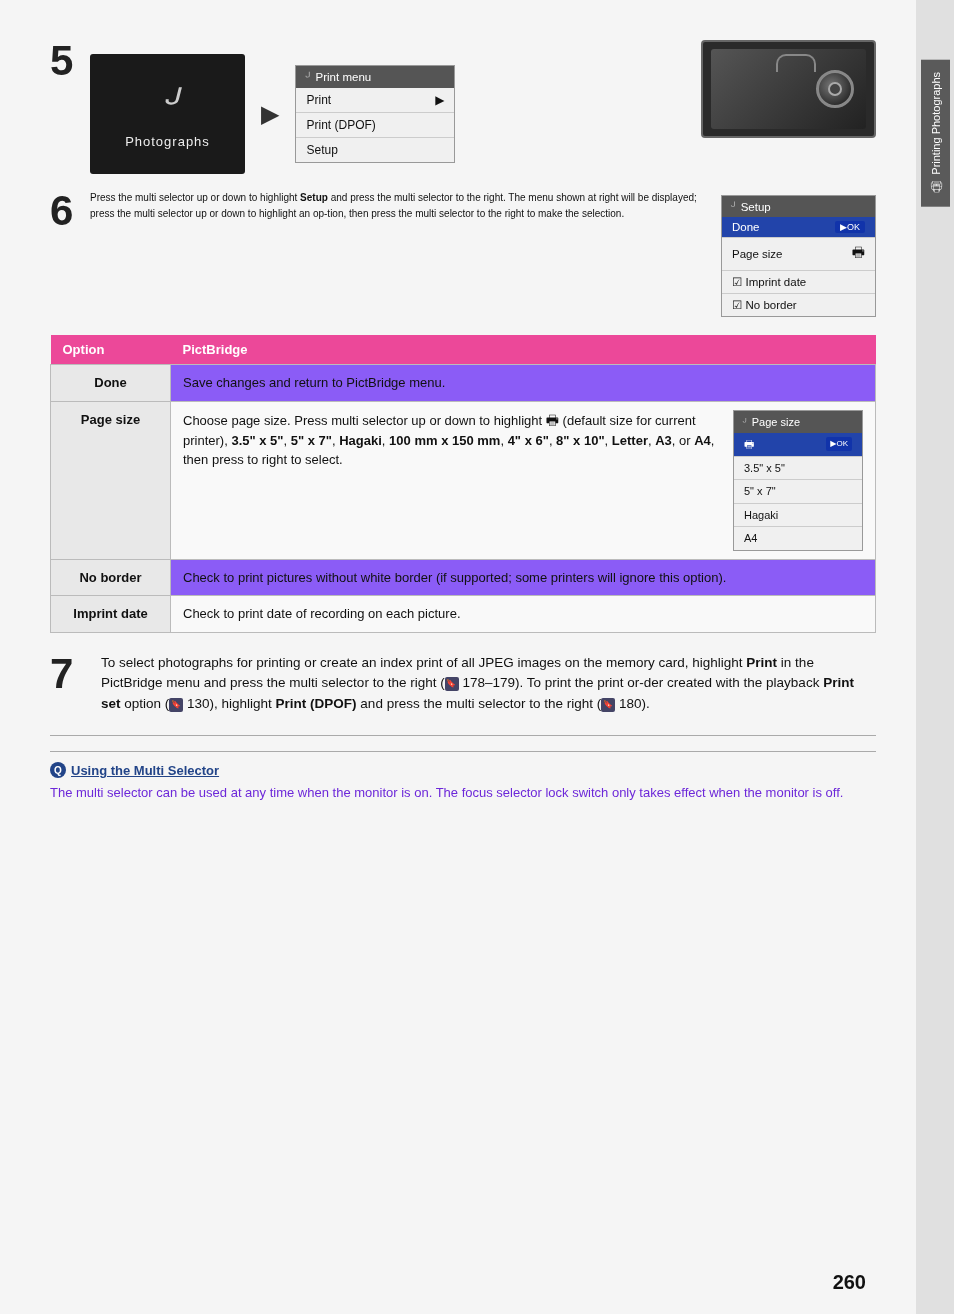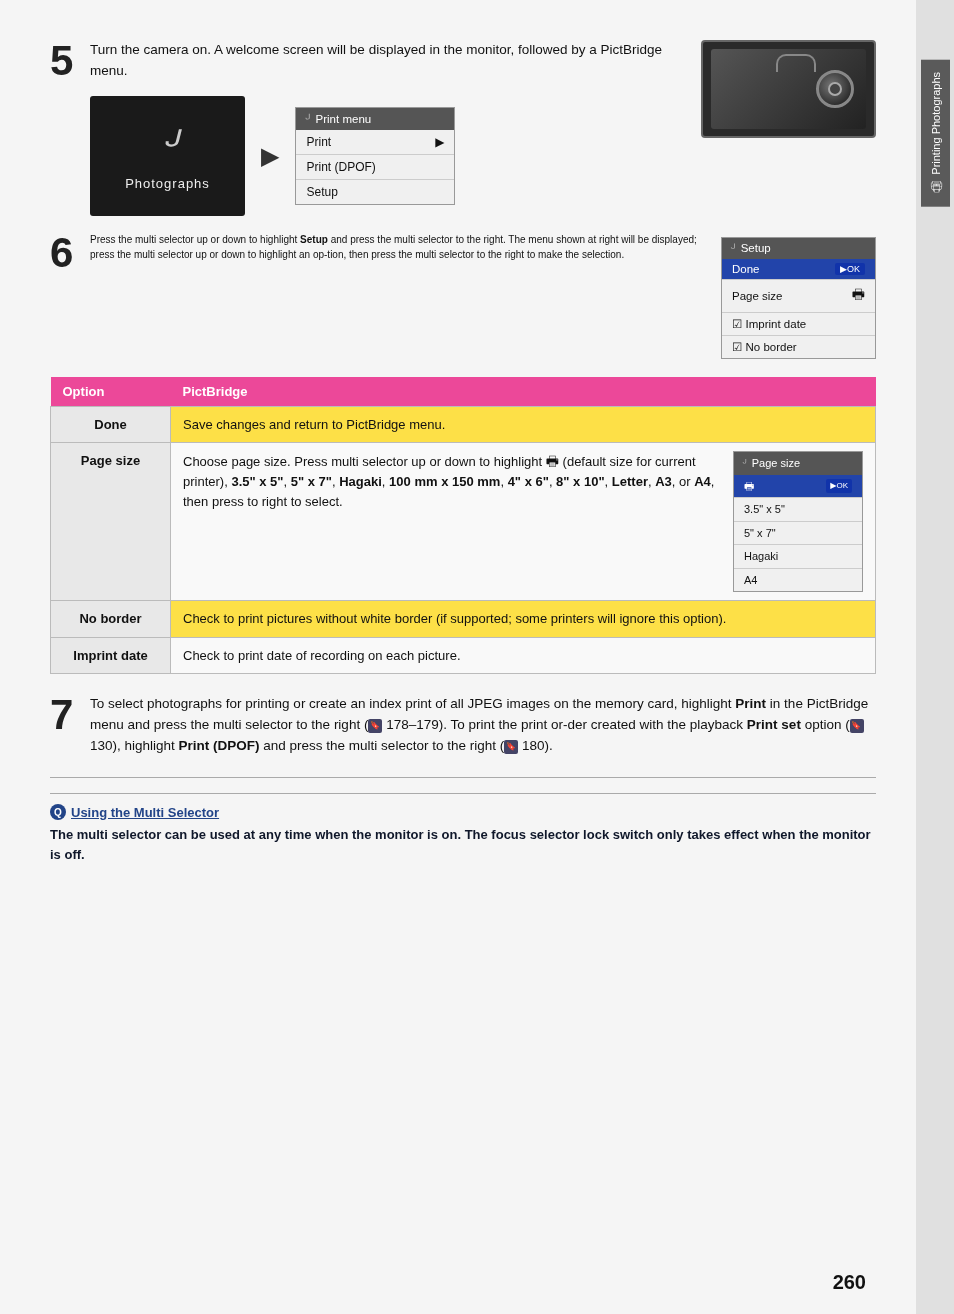--- a/index.html
+++ b/index.html
@@ -161,21 +161,21 @@
       text-align: left;
       font-weight: bold;
     }
 
     .options-table td {
       padding: 8px 12px;
       border: 1px solid #bbb;
       vertical-align: top;
       color: #111;
       line-height: 1.5;
-      background: #fde047;
+      background: #8b5cf6;
     }
 
     .options-table tr:nth-child(even) td {
       background: #f9f9f9;
     }
 
     .option-cell {
       font-weight: bold;
       white-space: nowrap;
       background: #e8e8e8 !important;
@@ -217,20 +217,21 @@
     }
 
     .page-size-item:last-child {
       border-bottom: none;
     }
 
     .step-7-text {
       font-size: 13.5px;
       line-height: 1.55;
       color: #111;
+      margin-left: 11px;
     }
 
     
     .note-box {
       border-top: 1px solid #aaa;
       padding-top: 10px;
       margin-top: 5px;
     }
 
     .note-title {
@@ -253,22 +254,21 @@
       font-size: 10px;
       display: flex;
       align-items: center;
       justify-content: center;
       font-weight: bold;
     }
 
     .note-text {
       font-size: 13px;
       line-height: 1.5;
-      color: #0f172a;
-      font-weight: bold;
+      color: #6d28d9;
     }
 
     
     .page-number {
       position: absolute;
       bottom: 20px;
       right: 50px;
       font-size: 20px;
       font-weight: bold;
       color: #111;
@@ -287,21 +287,20 @@
     }
   </style>
 </head>
 <body>
 
 <div class="main-content">
 
   <div class="step-row" style="margin-bottom: 16px; align-items: flex-start;">
     <div class="step-number">5</div>
     <div style="flex:1;">
-      <div class="step-text">Turn the camera on.  A welcome screen will be  displayed  in  the  monitor,  followed  by  a PictBridge menu.</div>
 
       <div style="display:flex; align-items:center; gap:16px; margin-top:14px; margin-left: 0px;">
 
         <div class="pictbridge-box">
           <div style="font-size:42px; color:#ccc; font-style:italic; font-family:Georgia,serif;">ᒢ</div>
           <div style="font-size:13px; color:#eee; letter-spacing:1px;">Photographs</div>
         </div>
 
         <div style="font-size:24px; color:#333;">▶</div>
 

